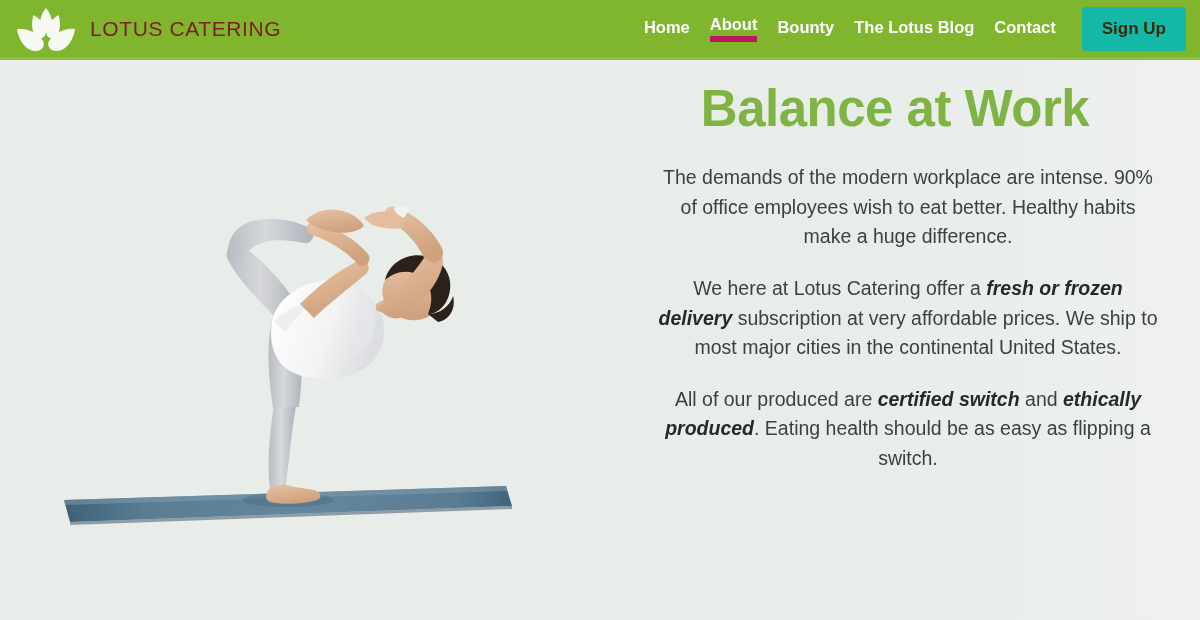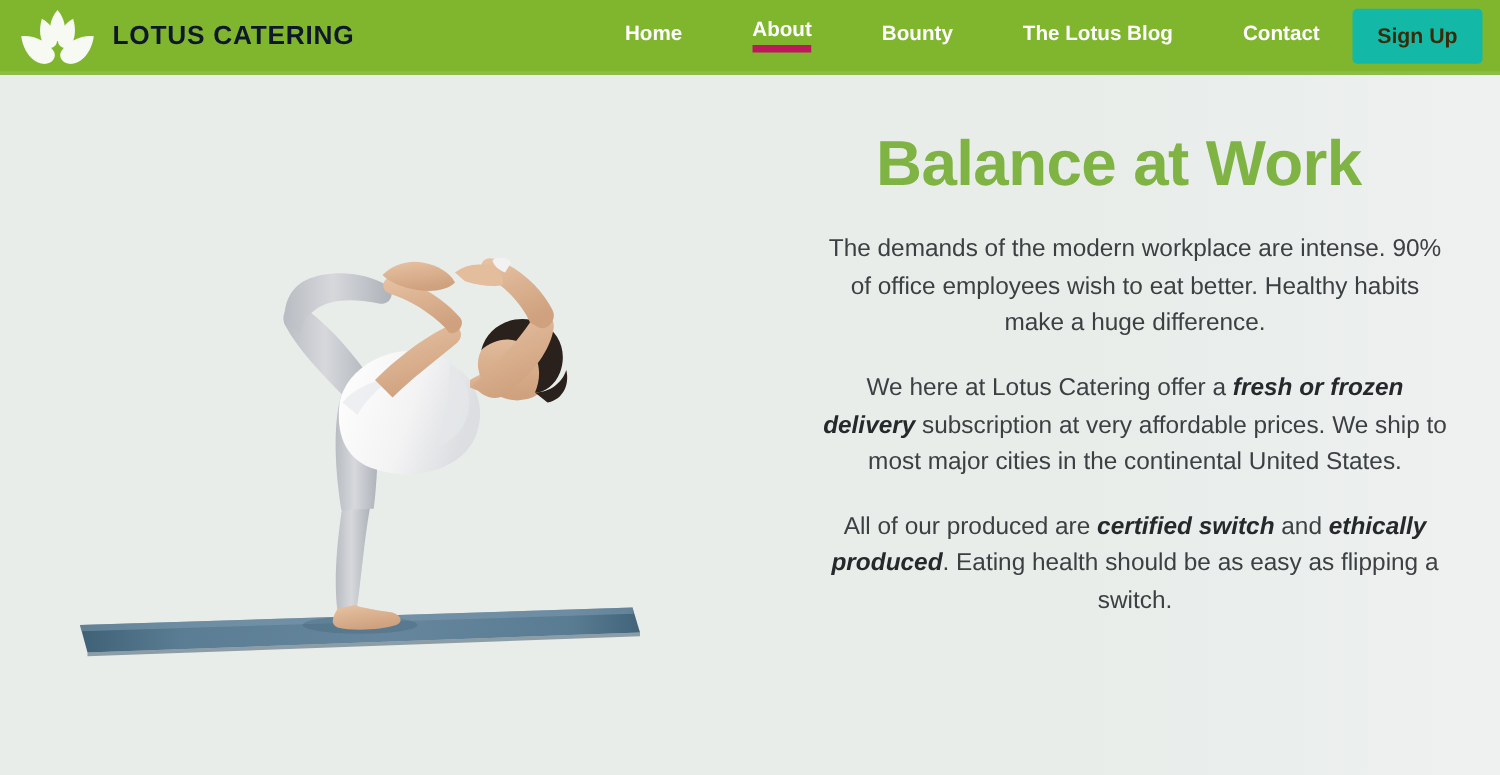--- a/index.html
+++ b/index.html
@@ -47,44 +47,43 @@
 
   .logo-mark {
     width: 68px;
     height: 52px;
     display: block;
     flex: none;
   }
 
   .brand-name {
     margin-left: 10px;
-    color: #0f172a;
+    color: #7f1d1d;
     font-size: 21px;
-    font-weight: bold;
+    font-weight: normal;
     letter-spacing: 0.6px;
     white-space: nowrap;
   }
 
   .nav {
     margin-left: auto;
     display: flex;
     align-items: center;
     gap: 20px;
     padding-right: 14px;
   }
 
   .nav-link {
     color: #ffffff;
     font-size: 16.5px;
     font-weight: bold;
     text-decoration: none;
     white-space: nowrap;
     padding-bottom: 2px;
     cursor: pointer;
-    margin-left: 36px;
   }
 
   .nav-link.active {
     border-bottom: 6px solid #be185d;
   }
 
   .signup-btn {
     margin-left: 6px;
     background: #14b8a6;
     color: #3a2a08;
@@ -129,21 +128,20 @@
     padding: 18px 40px 0 30px;
     text-align: center;
   }
 
   .hero-title {
     color: #7fb444;
     font-size: 51px;
     font-weight: bold;
     line-height: 1.1;
     letter-spacing: -0.5px;
-    margin-top: 22px;
     margin-bottom: 26px;
     white-space: nowrap;
   }
 
   .hero-para {
     color: #3c4043;
     font-size: 19.5px;
     line-height: 1.52;
     margin-bottom: 22px;
     margin-left: 26px;

